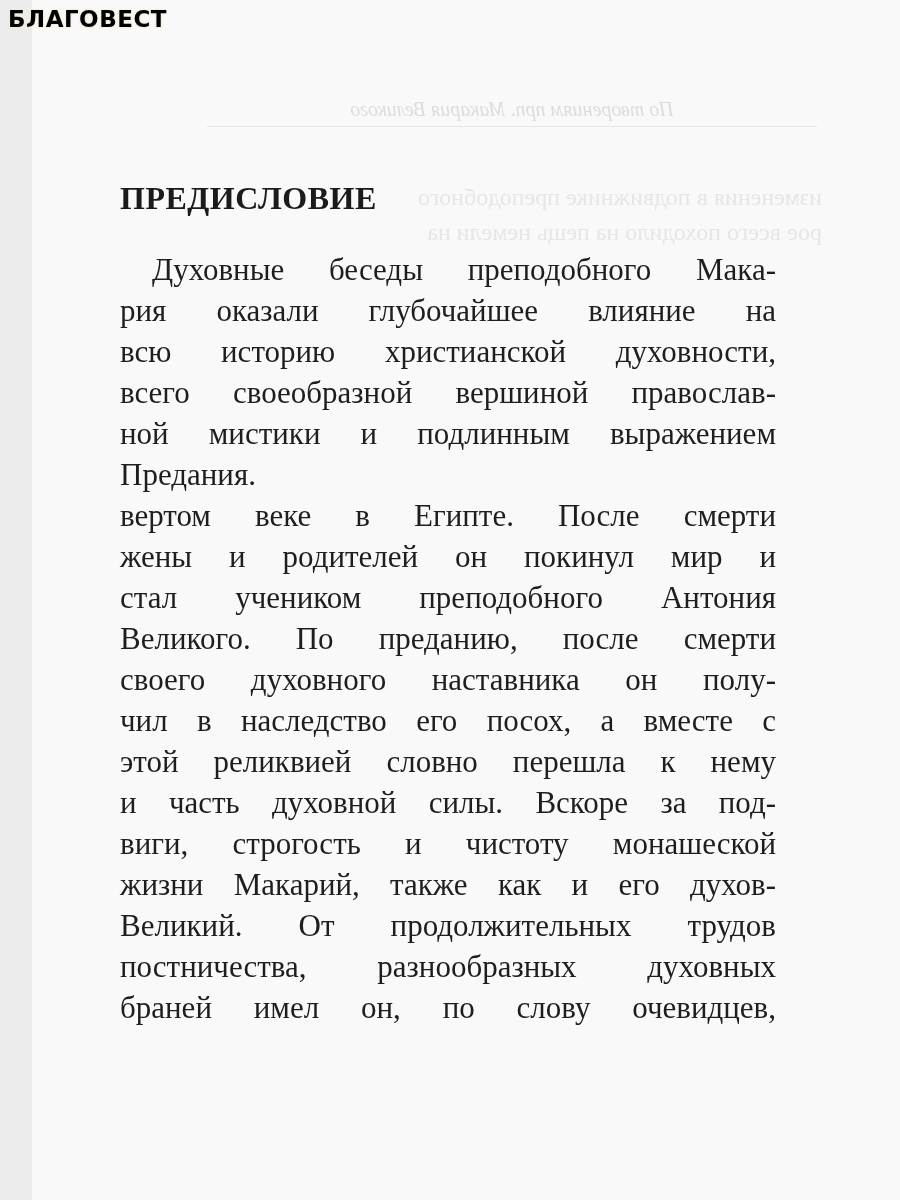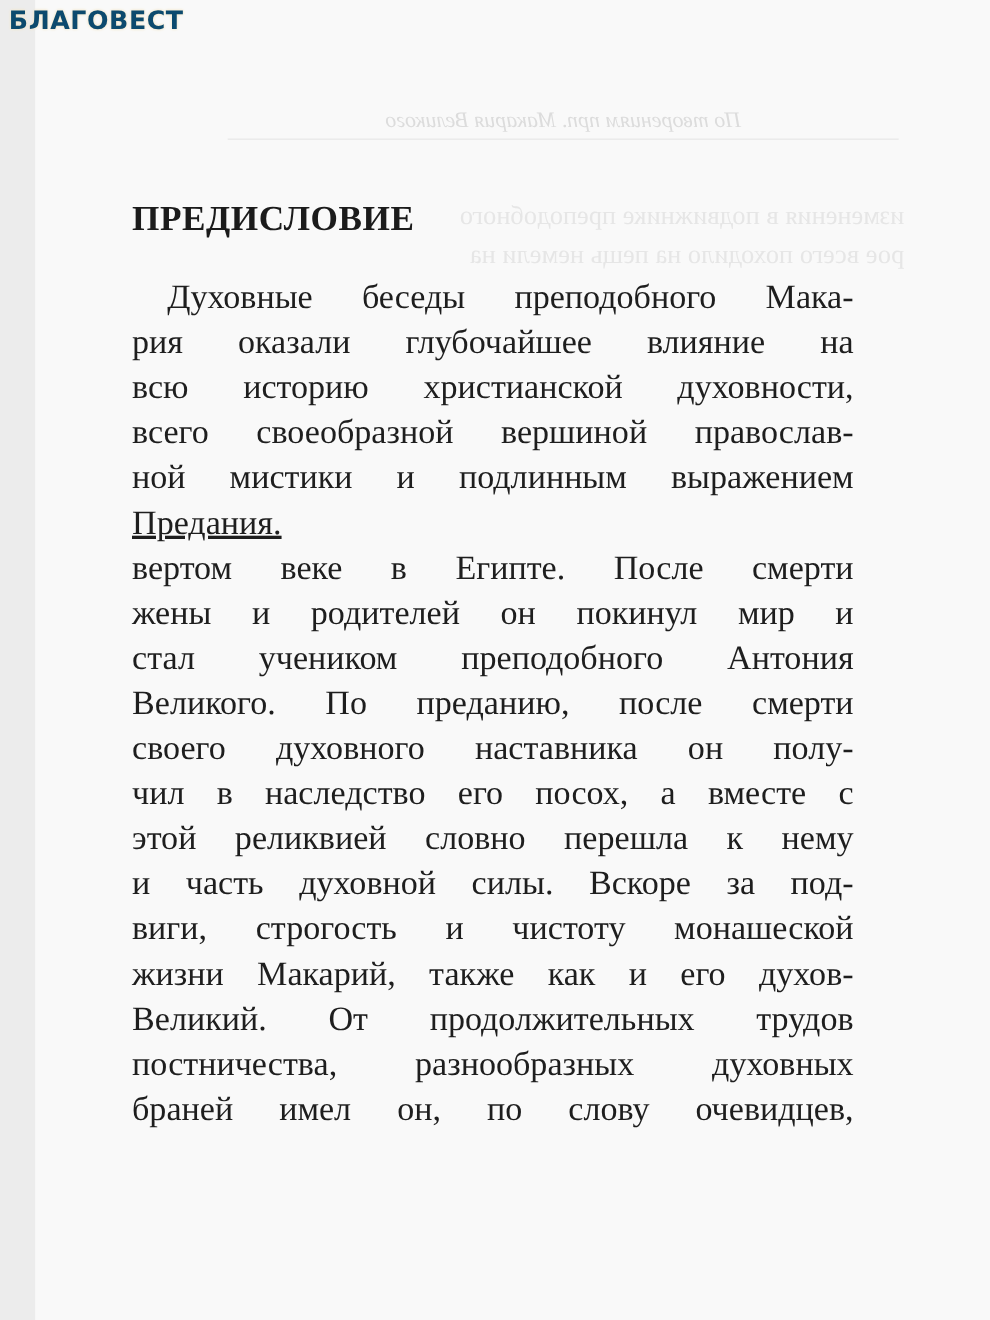--- a/index.html
+++ b/index.html
@@ -13,21 +13,21 @@
     background: #ececec;
   }
   .page {
     position: absolute; left: 32px; top: 0; width: 868px; height: 1200px;
     background: #f9f9f9;
   }
   .watermark {
     position: absolute; left: 8px; top: 6px;
     font-family: "DejaVu Sans", sans-serif; font-weight: bold;
     font-size: 23px; letter-spacing: 0.5px;
-    color: #0c4a6e;
+    color: #000000;
     text-shadow: 0 0 3px #f3e7c9, 0 0 2px #f3e7c9;
     z-index: 5;
   }
   .bleed-header {
     position: absolute; left: 175px; top: 92px; width: 610px; height: 34px;
     border-bottom: 1px solid #e6e6e6;
     font-style: italic; font-size: 20px; color: #dcdcdc;
     text-align: center; line-height: 34px;
     transform: scaleX(-1);
   }
@@ -44,21 +44,21 @@
     font-weight: bold; font-size: 32px; letter-spacing: 0.5px;
     margin: 0 0 20px 0; padding-right: 40px;
     color: #1b1b1b;
   }
   .para { margin: 0; }
   .line {
     display: block; font-size: 31px; line-height: 41px;
     text-align: justify; text-align-last: justify; white-space: nowrap;
     overflow: visible;
   }
-  .line.last { text-align-last: left; text-decoration: underline; }
+  .line.last { text-align-last: left; }
   .line.indent { padding-left: 32px; margin-top: 32px; }
   .para + .para { margin-top: 0; }
 </style>
 </head>
 <body>
 
 <div class="left-strip"></div>
 
 <div class="page">
   <div class="bleed-header">По творениям прп. Макария Великого</div>

